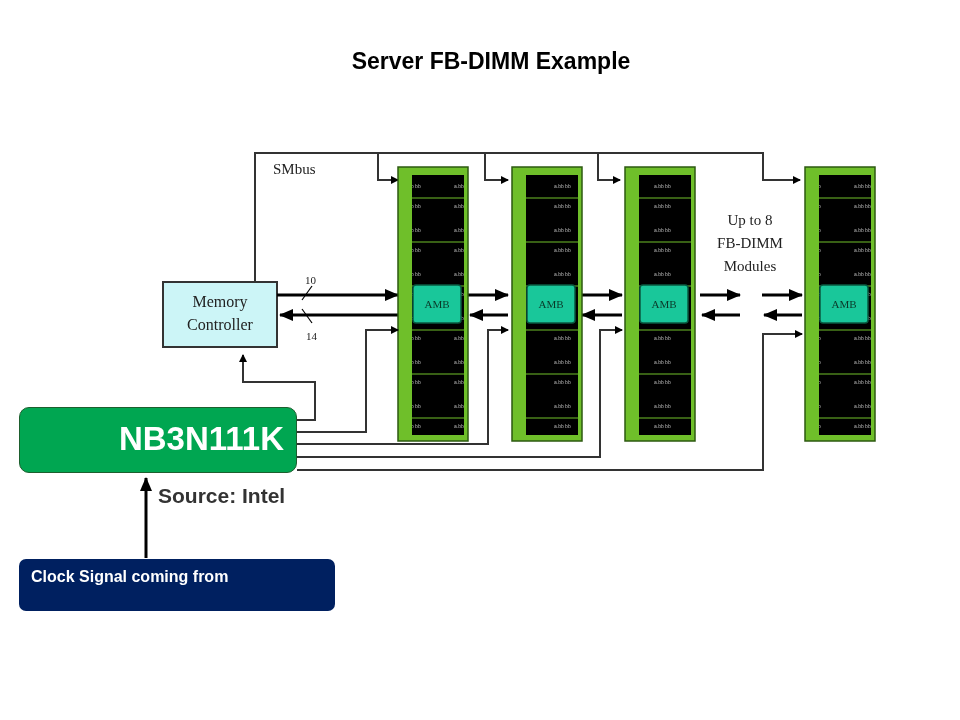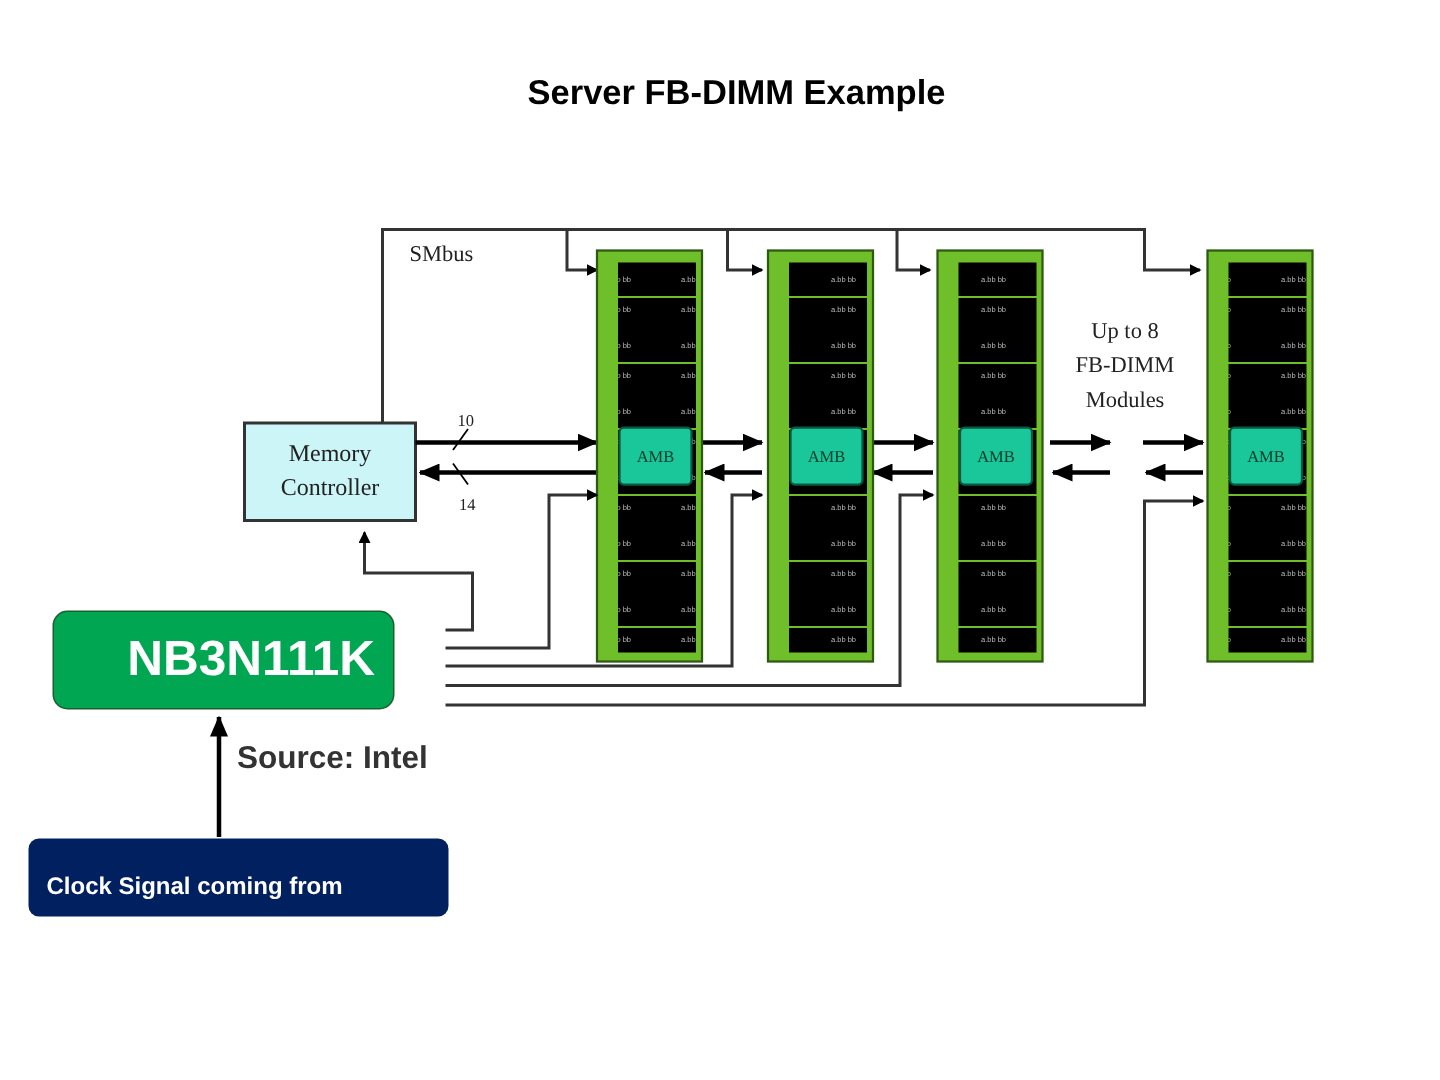--- a/index.html
+++ b/index.html
@@ -1,23 +1,23 @@
 <!DOCTYPE html>
 <html><head>
 <meta charset="utf-8">
 <style>
   html,body{margin:0;padding:0;background:#fff;}
   body{width:960px;height:720px;position:relative;overflow:hidden;font-family:"Liberation Sans",sans-serif;}
   .title{position:absolute;left:0;width:960px;top:48px;text-align:center;font-weight:bold;font-size:23px;color:#000;padding-left:11px;}
   svg.diagram{position:absolute;left:0;top:0;}
   .serif{font-family:"Liberation Serif",serif;}
-  .nb-box{position:absolute;left:19px;top:407px;width:228px;height:66px;background:#00a651;border:1px solid #1d5f2e;border-radius:10px;box-sizing:border-box;margin-left:16px;}
+  .nb-box{position:absolute;left:19px;top:407px;width:278px;height:66px;background:#00a651;border:1px solid #1d5f2e;border-radius:10px;box-sizing:border-box;}
   .nb-label{position:absolute;right:12px;top:12px;font-weight:bold;font-size:33px;color:#fff;}
-  .source{position:absolute;left:158px;top:494px;font-weight:bold;font-size:21px;color:#333;}
-  .clock-box{position:absolute;left:19px;top:559px;width:280px;height:52px;background:#002060;border-radius:7px;box-sizing:border-box;padding:22px 12px;color:#fff;font-weight:bold;font-size:16px;line-height:22px;}
+  .source{position:absolute;left:158px;top:484px;font-weight:bold;font-size:21px;color:#333;}
+  .clock-box{position:absolute;left:19px;top:559px;width:316px;height:52px;background:#002060;border-radius:7px;box-sizing:border-box;padding:7px 12px;color:#fff;font-weight:bold;font-size:16px;line-height:22px;}
 </style>
 </head>
 <body>
 
 <div class="title">Server FB-DIMM Example</div>
 
 <svg class="diagram" width="960" height="720">
   <defs>
     <marker id="ah" markerWidth="8" markerHeight="8" refX="7" refY="4" orient="auto" markerUnits="userSpaceOnUse">
       <path d="M0,0 L8,4 L0,8 Z" fill="#000"></path>

